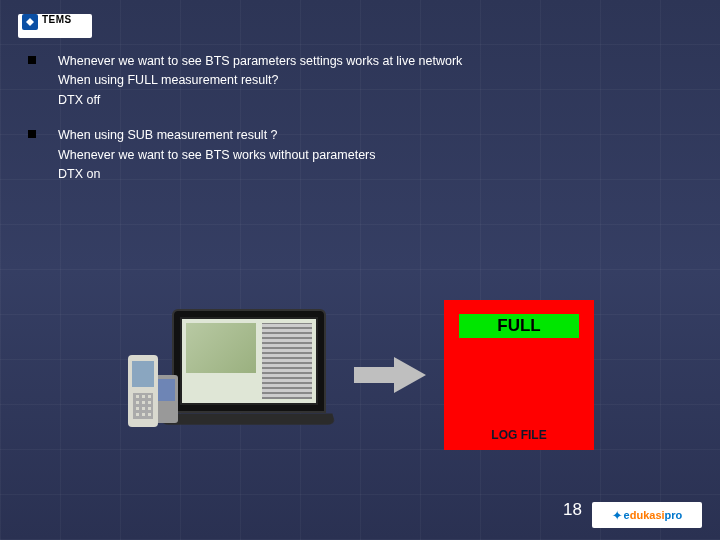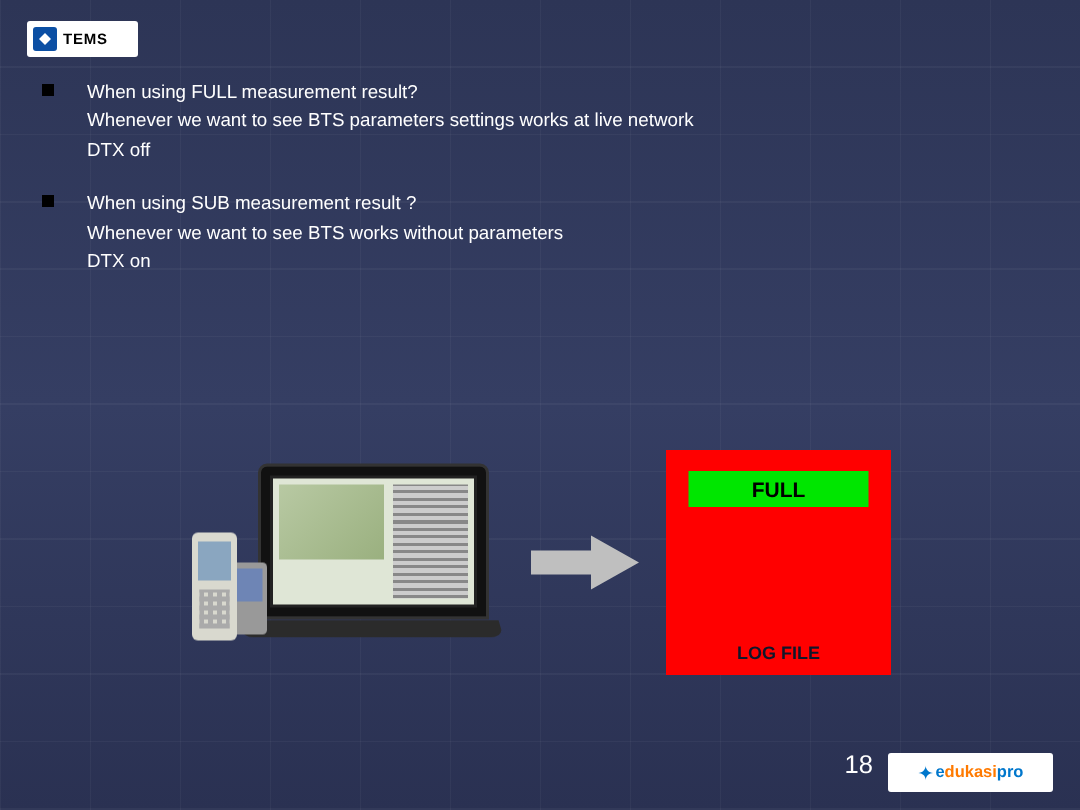--- a/index.html
+++ b/index.html
@@ -2,21 +2,21 @@
 <html><head>
 <meta charset="utf-8">
 <style>
   html,body{margin:0;padding:0;width:720px;height:540px;overflow:hidden;font-family:Arial,Helvetica,sans-serif}
   .slide{position:relative;width:720px;height:540px;
     background:
       repeating-linear-gradient(90deg,rgba(255,255,255,.04) 0 1px,transparent 1px 60px),
       repeating-linear-gradient(0deg,rgba(255,255,255,.04) 0 1px,transparent 1px 45px),
       linear-gradient(180deg,#2d3556 0%,#353e63 50%,#2a3152 100%);
     color:#fff}
-  .top-logo{position:absolute;top:14px;left:18px;width:74px;height:24px;background:#fff;border-radius:2px;display:flex;align-items:center}
+  .top-logo{position:absolute;top:14px;left:18px;width:74px;height:24px;background:#fff;border-radius:2px;display:flex;}
   .top-logo .sq{width:16px;height:16px;background:#0b4fa4;margin:0 4px;border-radius:2px;display:flex;align-items:center;justify-content:center}
   .top-logo .sq svg{width:10px;height:10px;fill:#fff}
   .top-logo .txt{font-size:10px;font-weight:700;color:#000;letter-spacing:.5px}
   .content{position:absolute;top:52px;left:28px;right:28px}
   .bul{display:flex;margin-bottom:16px;font-size:12.5px;line-height:1.55}
   .bul .mk{width:8px;height:8px;background:#000;margin-top:4px;margin-right:22px;flex-shrink:0}
   .bul .body{flex:1}
   .bul .q{display:block}
   .midrow{position:absolute;top:300px;left:0;right:0;display:flex;align-items:center;justify-content:center}
   
@@ -28,21 +28,21 @@
   .screen::after{content:"";position:absolute;right:4px;top:4px;width:50px;height:76px;background:repeating-linear-gradient(0deg,#888 0 2px,#ccc 2px 5px)}
   .base{position:absolute;left:36px;top:106px;width:172px;height:16px;background:#2b2b2b;border-radius:0 0 8px 8px;transform:perspective(300px) rotateX(45deg)}
   .phone{position:absolute;left:2px;top:50px;width:30px;height:72px;background:#d9d9cf;border-radius:4px}
   .phone::before{content:"";position:absolute;left:4px;top:6px;width:22px;height:26px;background:#8aa6c0}
   .phone::after{content:"";position:absolute;left:5px;top:38px;width:20px;height:26px;background:repeating-linear-gradient(0deg,#aaa 0 3px,transparent 3px 6px),repeating-linear-gradient(90deg,#aaa 0 3px,transparent 3px 6px)}
   .pda{position:absolute;left:28px;top:70px;width:24px;height:48px;background:#999;border-radius:3px}
   .pda::before{content:"";position:absolute;left:3px;top:4px;width:18px;height:22px;background:#6e85b5}
   .arrow{width:72px;height:40px;margin:0 18px}
   .arrow svg{width:100%;height:100%}
   .filebox{width:150px;height:150px;background:#ff0000;display:flex;flex-direction:column;align-items:center;justify-content:space-between;padding:14px 10px 8px;box-sizing:border-box}
-  .chip{width:120px;height:24px;display:flex;align-items:center;justify-content:center;font-size:14px;font-weight:700;color:#000}
+  .chip{width:120px;height:24px;display:flex;align-items:center;justify-content:center;font-size:17px;font-weight:700;color:#000}
   .chip.full{background:#00e600}
   .chip.sub{background:#ffff00}
   .logfile{font-size:12px;font-weight:700;color:#0f172a;margin-top:6px}
   .page-num{position:absolute;right:138px;bottom:20px;font-size:17px;color:#fff}
   .brand{position:absolute;right:18px;bottom:12px;width:110px;height:26px;background:#fff;border-radius:2px;display:flex;align-items:center;justify-content:center;overflow:hidden}
   .brand .w{font-size:11px;font-weight:700}
   .brand .e{color:#0077cc}
   .brand .d{color:#ff7a00}
   .brand .star{color:#0077cc;font-size:13px;margin-right:1px}
 </style>
@@ -58,22 +58,22 @@
         </svg>
     </span>
     <span class="txt">TEMS</span>
   </div>
 
   <div class="content">
 
     <div class="bul">
       <span class="mk"></span>
       <span class="body">
+        <span class="q">Whenever we want to see BTS parameters settings works at live network</span>
         <span class="q">When using FULL measurement result?</span>
-        <span class="q">Whenever we want to see BTS parameters settings works at live network</span>
         <span class="q">DTX off</span>
       </span>
     </div>
 
     <div class="bul">
       <span class="mk"></span>
       <span class="body">
         <span class="q">When using SUB measurement result ?</span>
         <span class="q">Whenever we want to see BTS works without parameters</span>
         <span class="q">DTX on</span>

